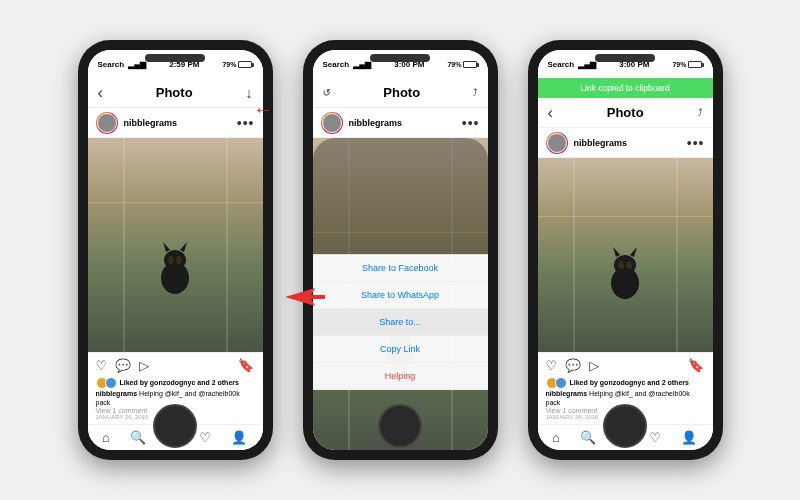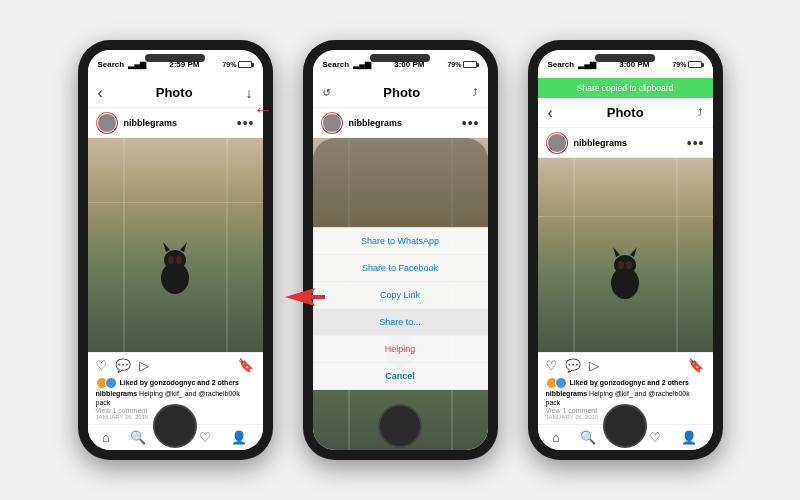--- a/index.html
+++ b/index.html
@@ -338,47 +338,46 @@
         <ellipse cx="25" cy="40" rx="14" ry="16" fill="#1a1a1a"></ellipse>
         <ellipse cx="25" cy="22" rx="11" ry="10" fill="#1a1a1a"></ellipse>
         <polygon points="16,14 13,4 20,12" fill="#1a1a1a"></polygon>
         <polygon points="34,14 37,4 30,12" fill="#1a1a1a"></polygon>
         <ellipse cx="21" cy="22" rx="3" ry="4" fill="#3a2a1a"></ellipse>
         <ellipse cx="29" cy="22" rx="3" ry="4" fill="#3a2a1a"></ellipse>
       </svg>
       <div class="dim-overlay"></div>
 
       <div class="action-sheet">
+        <div class="action-sheet-item">Share to Facebook</div>
         <div class="action-sheet-item">Share to WhatsApp</div>
-        <div class="action-sheet-item">Share to Facebook</div>
+        <div class="action-sheet-item highlighted">Share to...</div>
         <div class="action-sheet-item">Copy Link</div>
-        <div class="action-sheet-item highlighted">Share to...</div>
         <div class="action-sheet-item red">Helping</div>
-        <div class="action-sheet-item cancel">Cancel</div>
       </div>
     </div>
   </div>
 </div>
 
 <div class="phone" style="position:relative;">
   <div class="screen">
 
     <div class="status-bar">
       <div class="left">
         <span>Search</span>
         <span>▂▄▆</span>
       </div>
       <div class="center">3:00 PM</div>
       <div class="right">
         <span>79%</span>
         <span class="battery-icon"><span class="battery-fill"></span></span>
       </div>
     </div>
 
-    <div class="green-banner">Share copied to clipboard</div>
+    <div class="green-banner">Link copied to clipboard</div>
 
     <div class="header">
       <span class="header-back">‹</span>
       <span class="header-title">Photo</span>
       <span class="header-right" style="font-size:10px;">⤴</span>
     </div>
 
     <div class="post-header">
       <div class="avatar">
           <div class="avatar-inner"></div>

